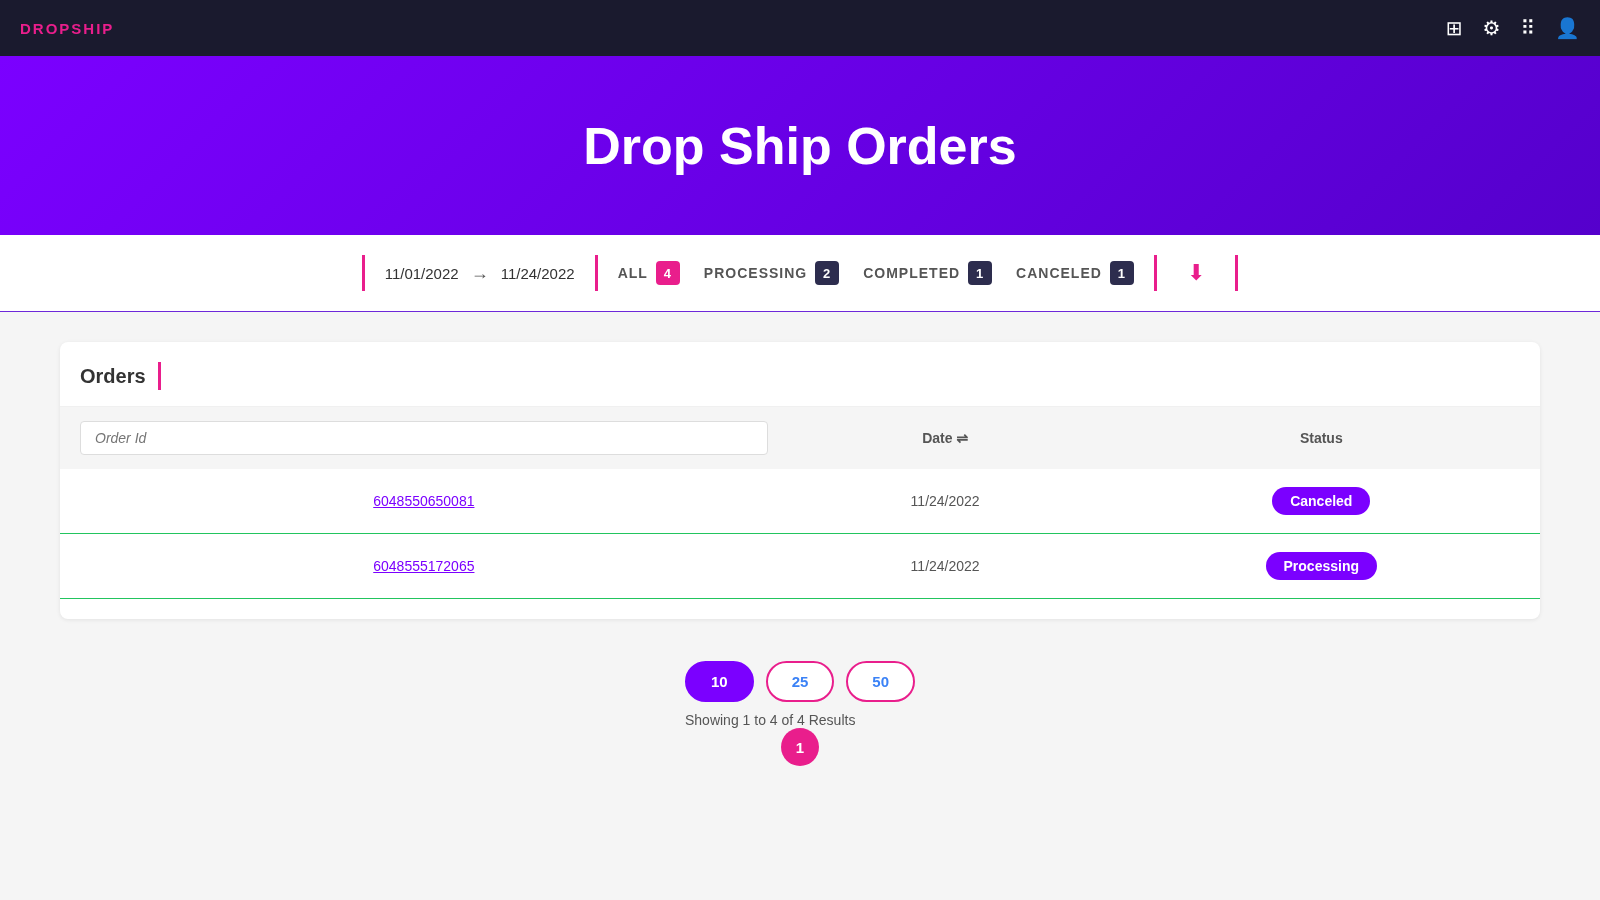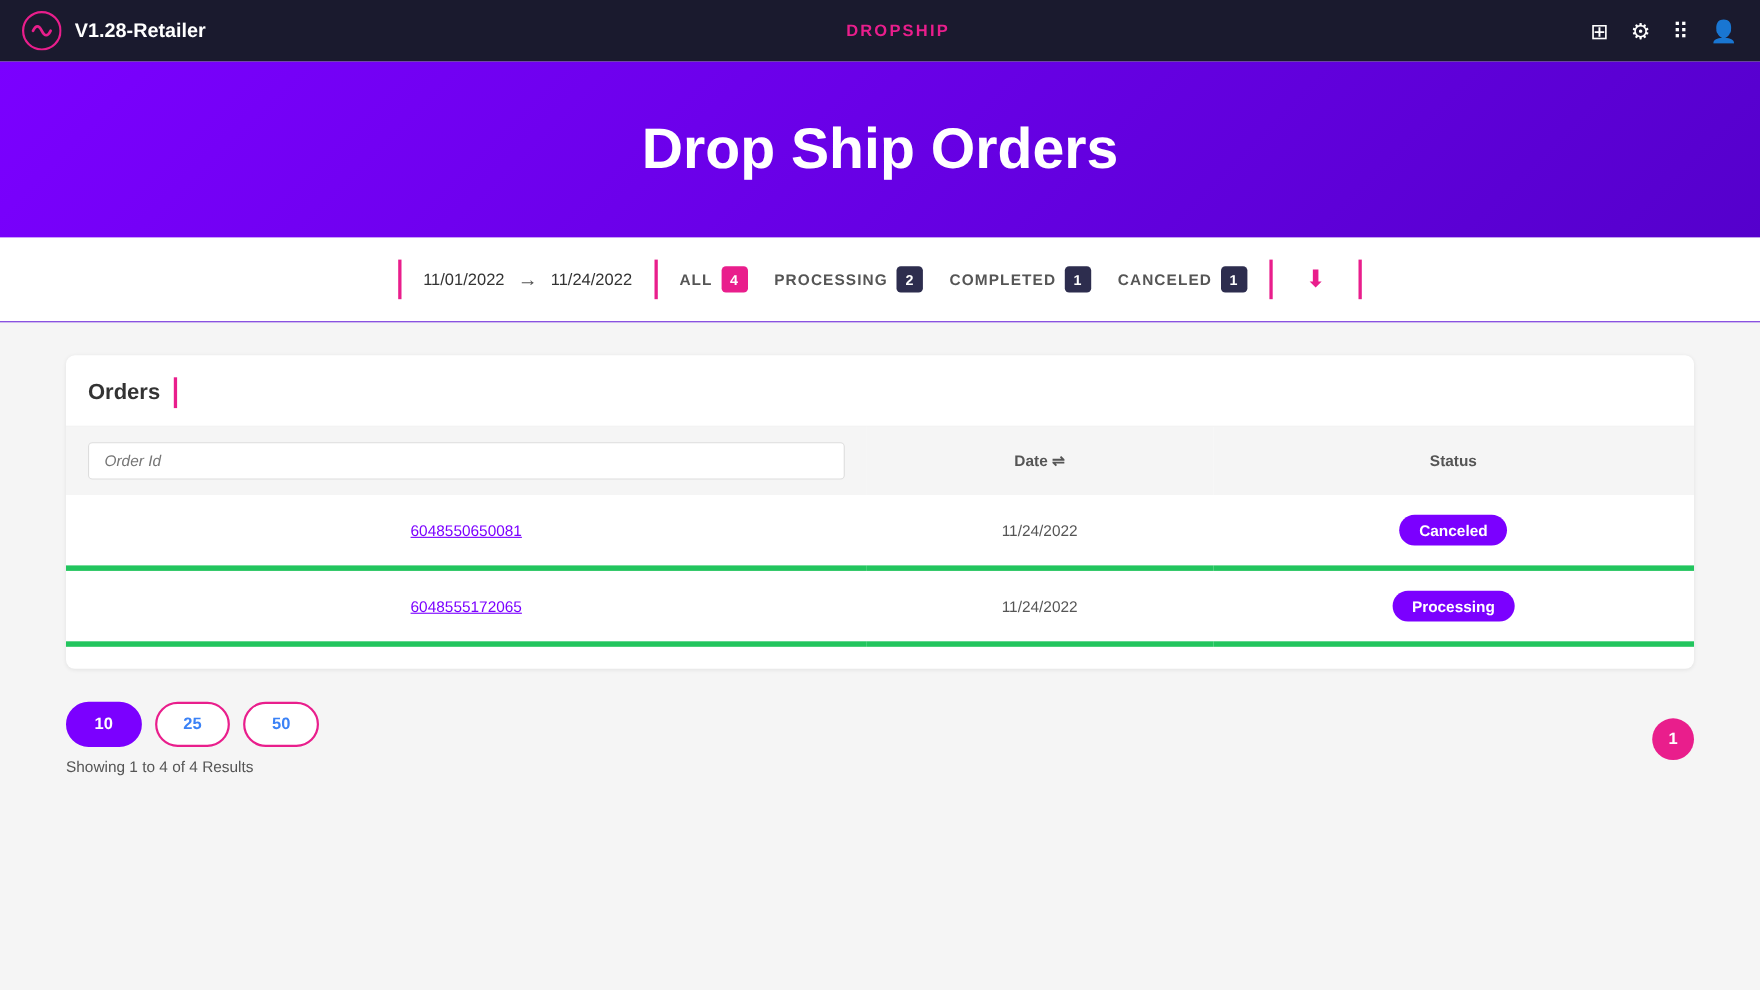--- a/index.html
+++ b/index.html
@@ -41,21 +41,21 @@
     }
     .nav-icon {
       color: white;
       font-size: 20px;
       cursor: pointer;
     }
 
     
     .header-banner {
       background: linear-gradient(135deg, #7b00ff, #5500cc);
-      height: 160px;
+      height: 179px;
       display: flex;
       align-items: center;
       justify-content: center;
     }
     .header-banner h1 {
       color: white;
       font-size: 52px;
       font-weight: bold;
     }
 
@@ -125,21 +125,21 @@
     .main-content {
       padding: 30px 60px;
     }
 
     
     .orders-card {
       background: white;
       border-radius: 8px;
       padding: 20px 0;
       box-shadow: 0 1px 4px rgba(0,0,0,0.08);
-      margin-bottom: 30px;
+      margin-bottom: 42px;
     }
     .orders-header {
       padding: 0 20px 16px 20px;
       display: flex;
       align-items: center;
       gap: 12px;
       border-bottom: 1px solid #f0f0f0;
     }
     .orders-title {
       font-size: 20px;
@@ -176,21 +176,21 @@
       border: 1px solid #ddd;
       border-radius: 4px;
       padding: 8px 14px;
       font-size: 14px;
       color: #999;
       width: 100%;
       outline: none;
       font-style: italic;
     }
     .table-row {
-      border-bottom: 5px solid #22c55e;
+      border-bottom: 1px solid #22c55e;
     }
     .table-row td {
       padding: 18px 20px;
       text-align: center;
       font-size: 14px;
       color: #555;
     }
     .table-row td:first-child {
       text-align: center;
     }
@@ -211,20 +211,21 @@
     .status-canceled { background: #7b00ff; }
     .status-completed { background: #e91e8c; }
     .status-processing { background: #7b00ff; }
 
     
     .pagination-row {
       display: flex;
       align-items: center;
       justify-content: space-between;
       margin-top: 20px;
+      flex-direction: column;
     }
     .pagination-left {
       display: flex;
       align-items: center;
       gap: 12px;
     }
     .per-page-btn {
       border-radius: 25px;
       padding: 10px 24px;
       font-size: 15px;
@@ -255,27 +256,20 @@
     .showing-text {
       color: #555;
       font-size: 14px;
       margin-top: 10px;
     }
   </style>
 </head>
 <body>
 
 <nav class="top-nav">
-  <div class="nav-left">
-    <svg class="nav-logo" viewBox="0 0 36 36">
-      <circle cx="18" cy="18" r="17" fill="none" stroke="#e91e8c" stroke-width="2"></circle>
-      <path d="M10 18 Q14 10 18 18 Q22 26 26 18" fill="none" stroke="#e91e8c" stroke-width="2.5" stroke-linecap="round"></path>
-    </svg>
-    <span class="nav-title">V1.28-Retailer</span>
-  </div>
   <div class="nav-center">DROPSHIP</div>
   <div class="nav-right">
     <span class="nav-icon">⊞</span>
     <span class="nav-icon">⚙</span>
     <span class="nav-icon">⠿</span>
     <span class="nav-icon">👤</span>
   </div>
 </nav>
 
 <div class="header-banner">

